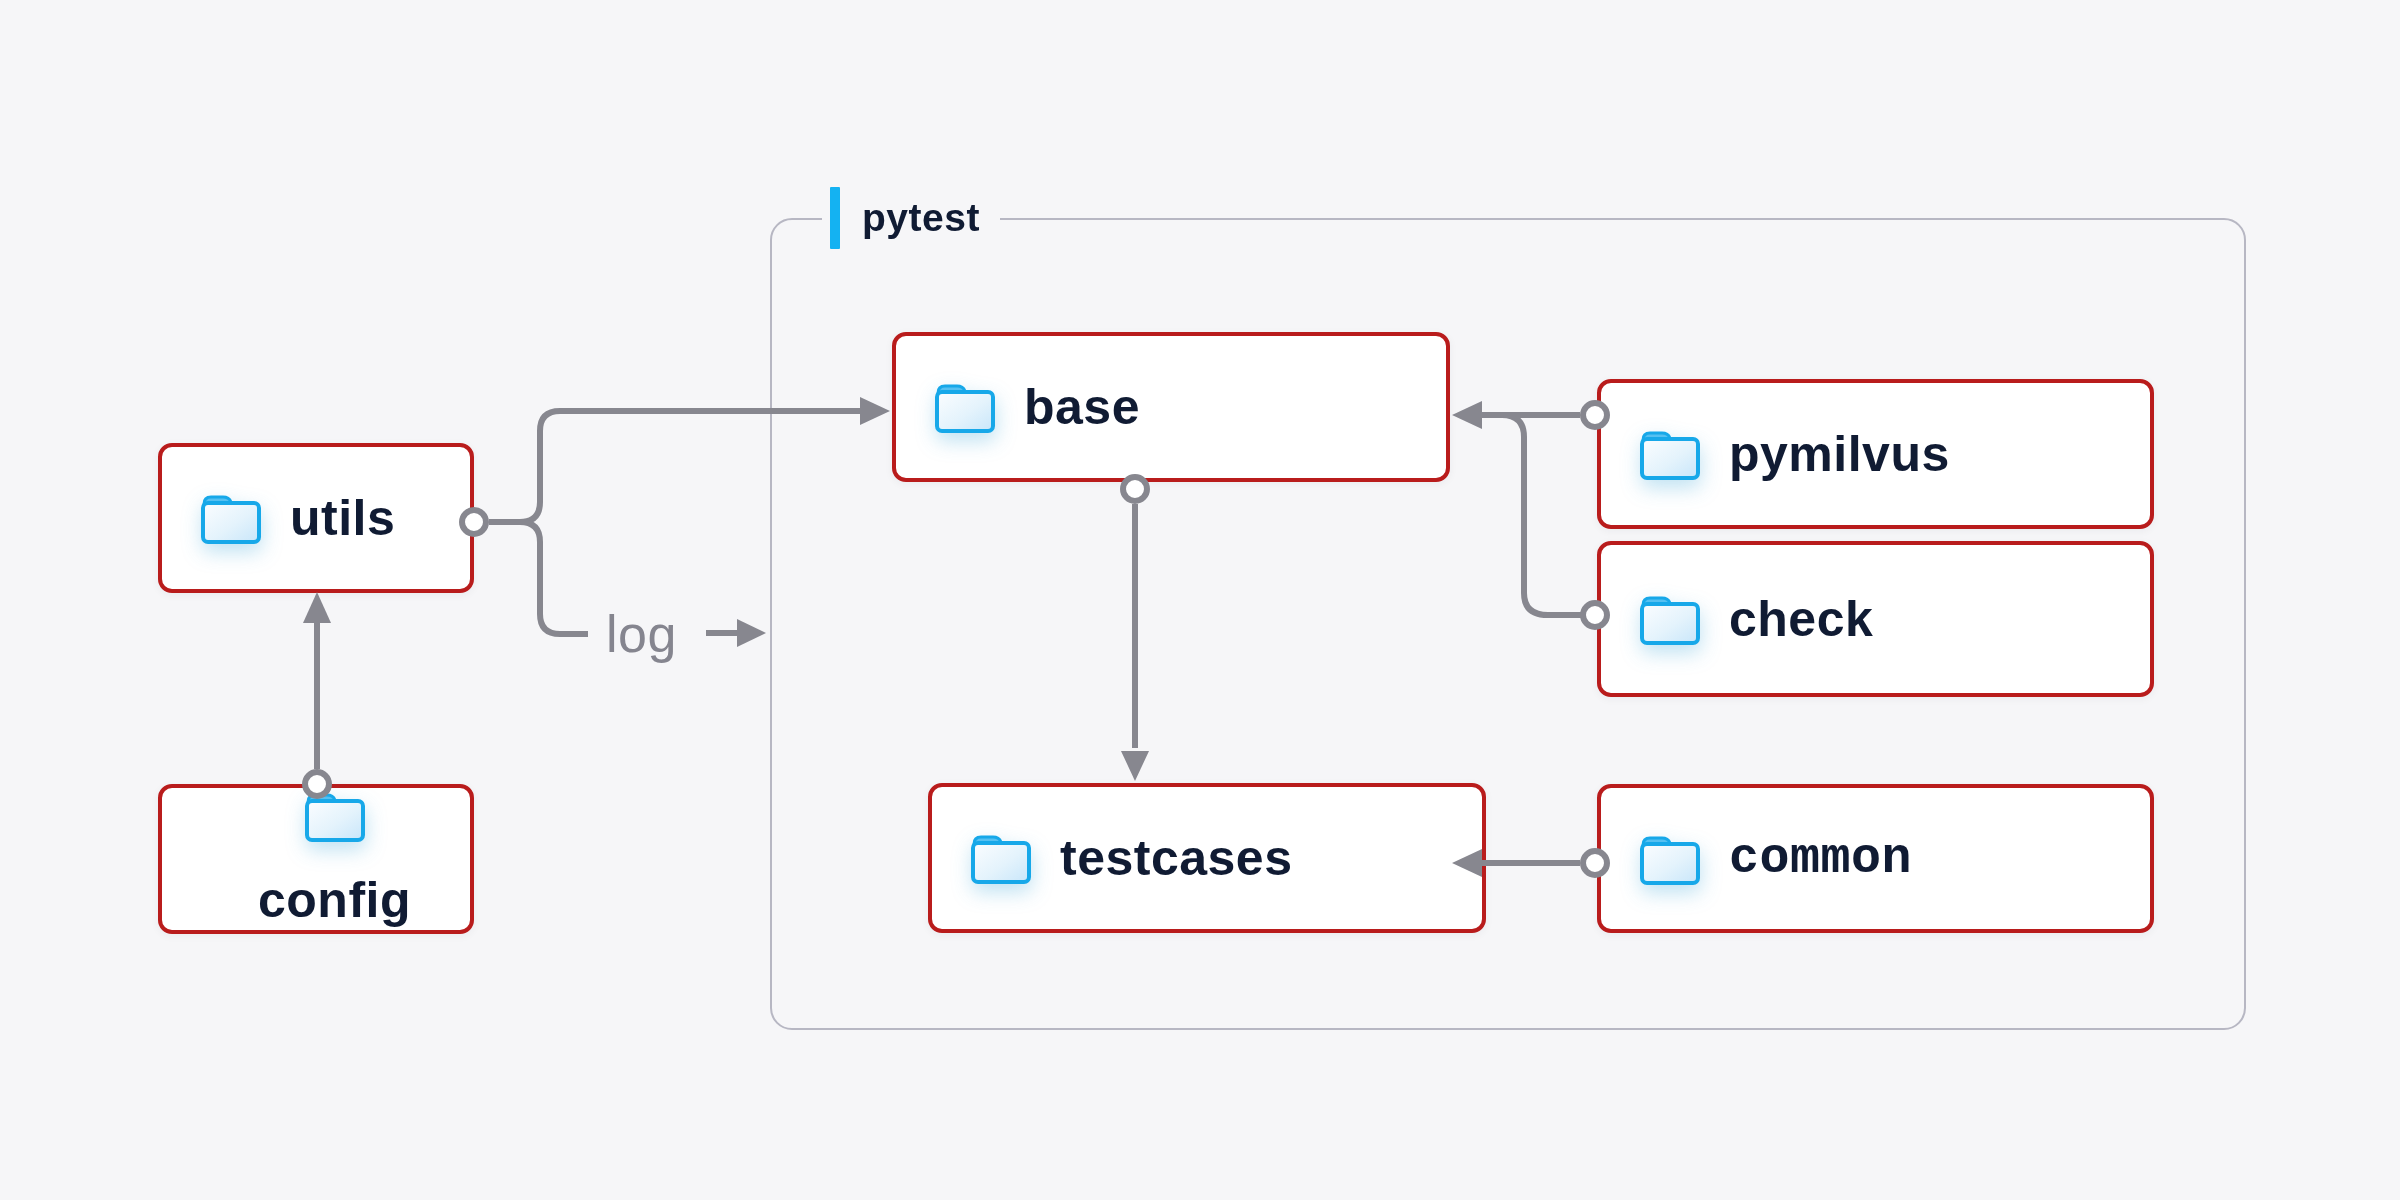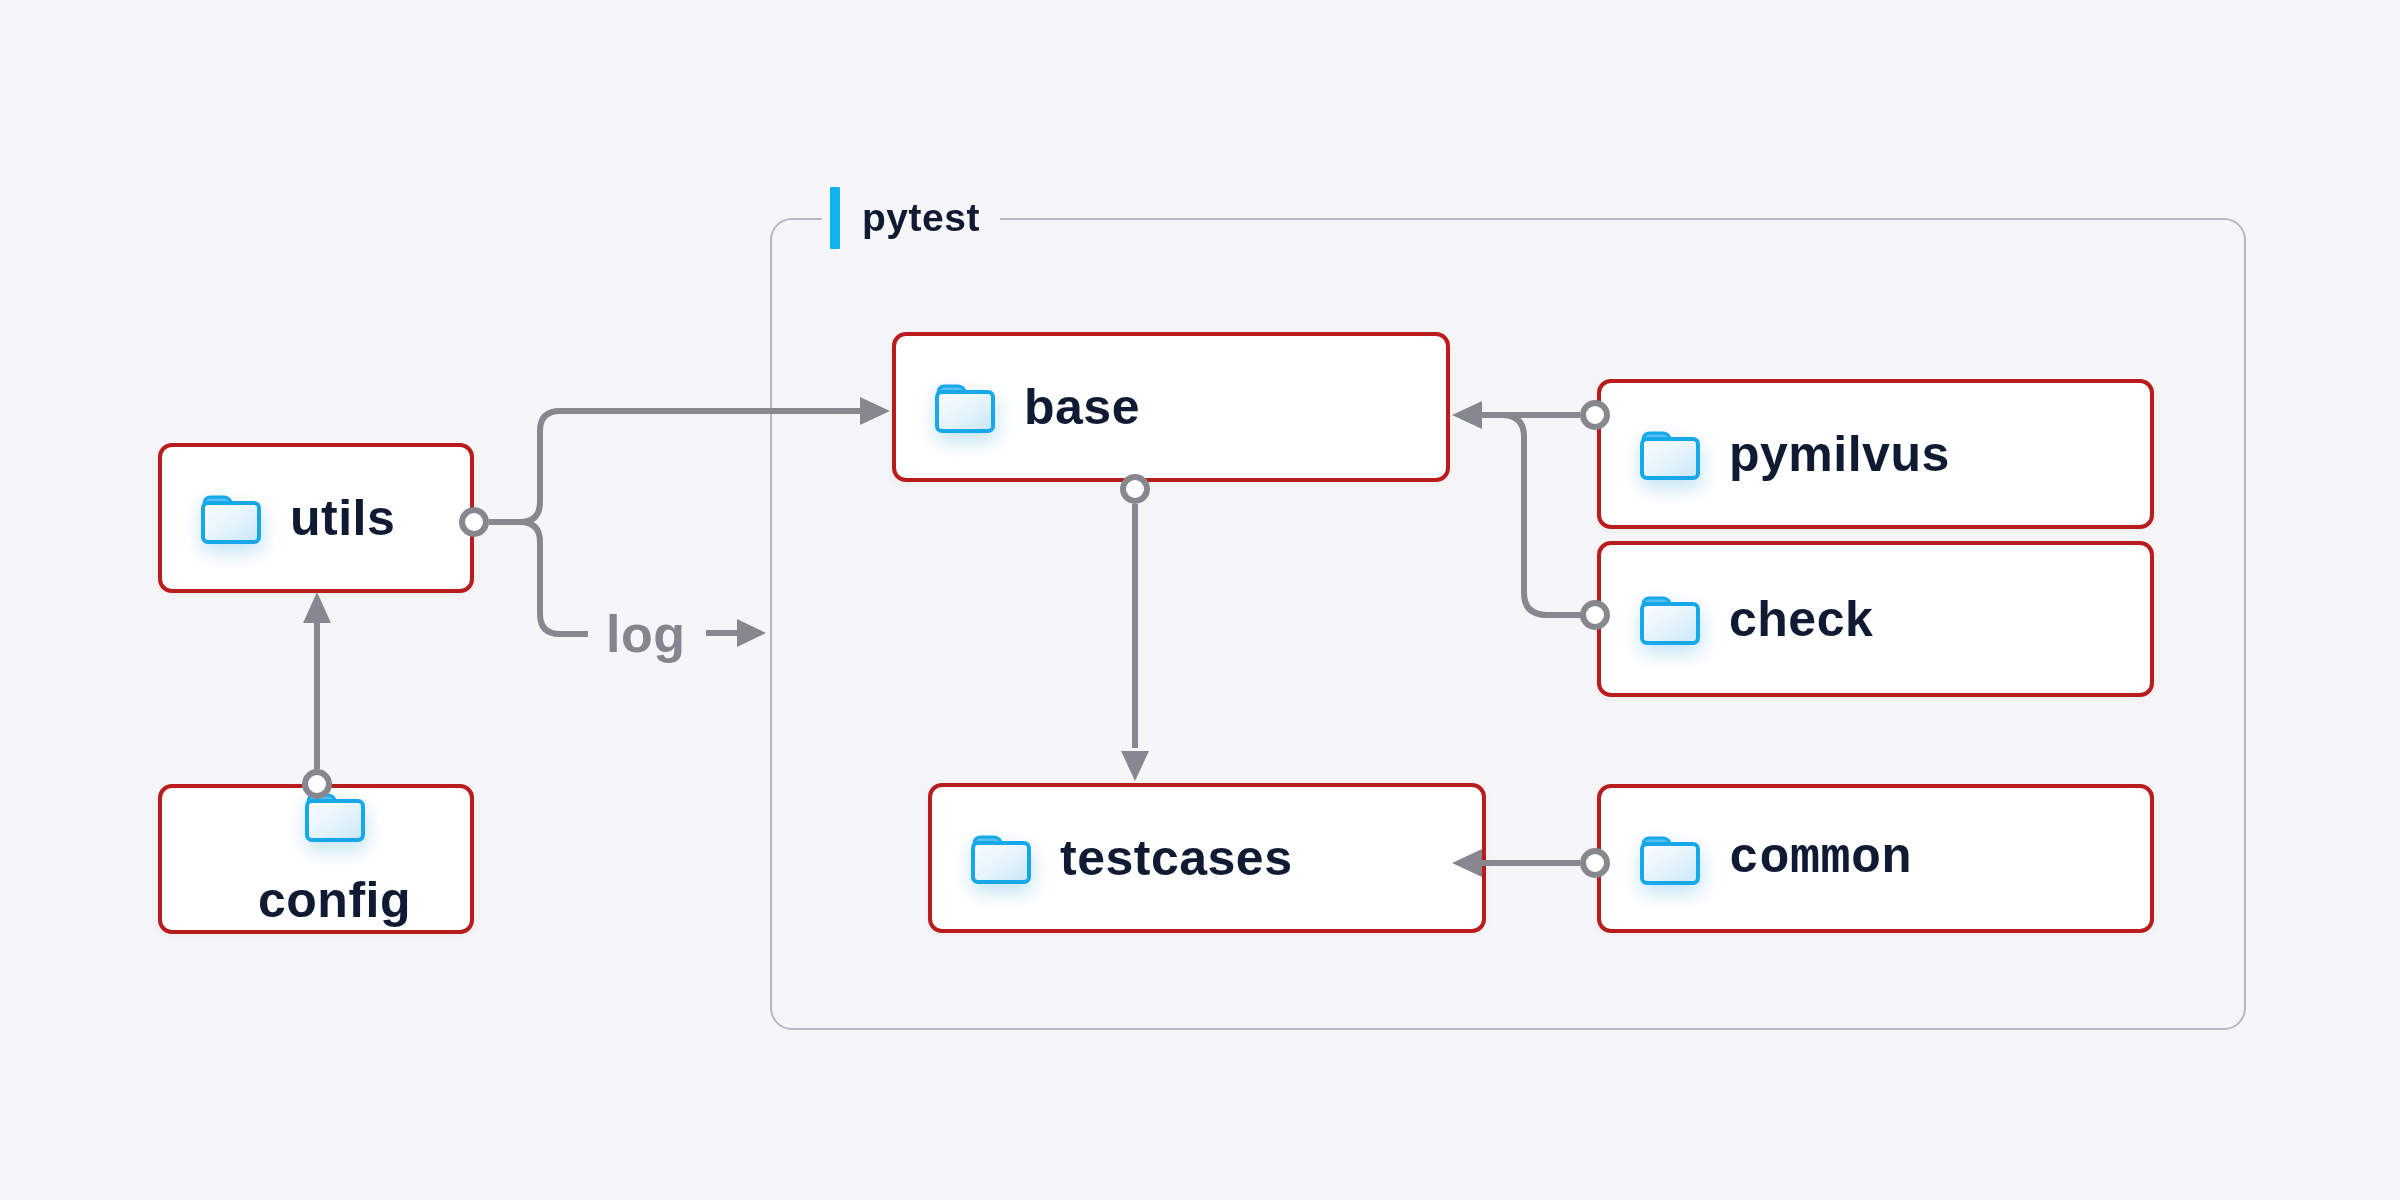--- a/index.html
+++ b/index.html
@@ -83,21 +83,21 @@
   #edges{
     position:absolute;
     left:0; top:0;
     width:2400px; height:1200px;
     pointer-events:none;
   }
   .edge-label{
     position:absolute;
     left:606px; top:604px;
     font-size:52px;
-    font-weight:700;
+    font-weight:400;
     color:#85858f;
     letter-spacing:0.5px;
   }
 </style>
 </head>
 <body>
 
 <div id="canvas">
 
   <div class="group-box">

